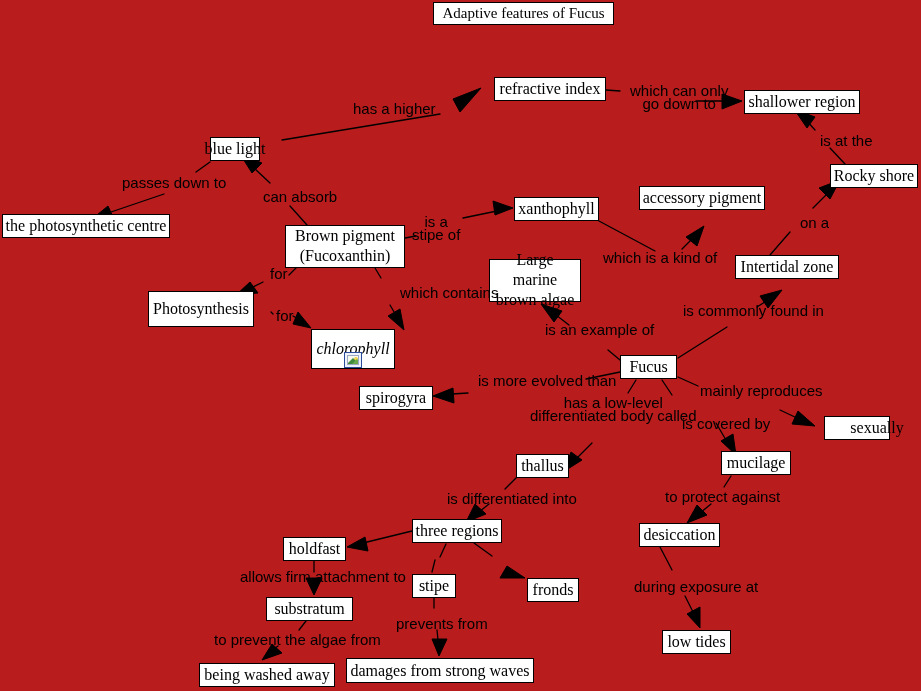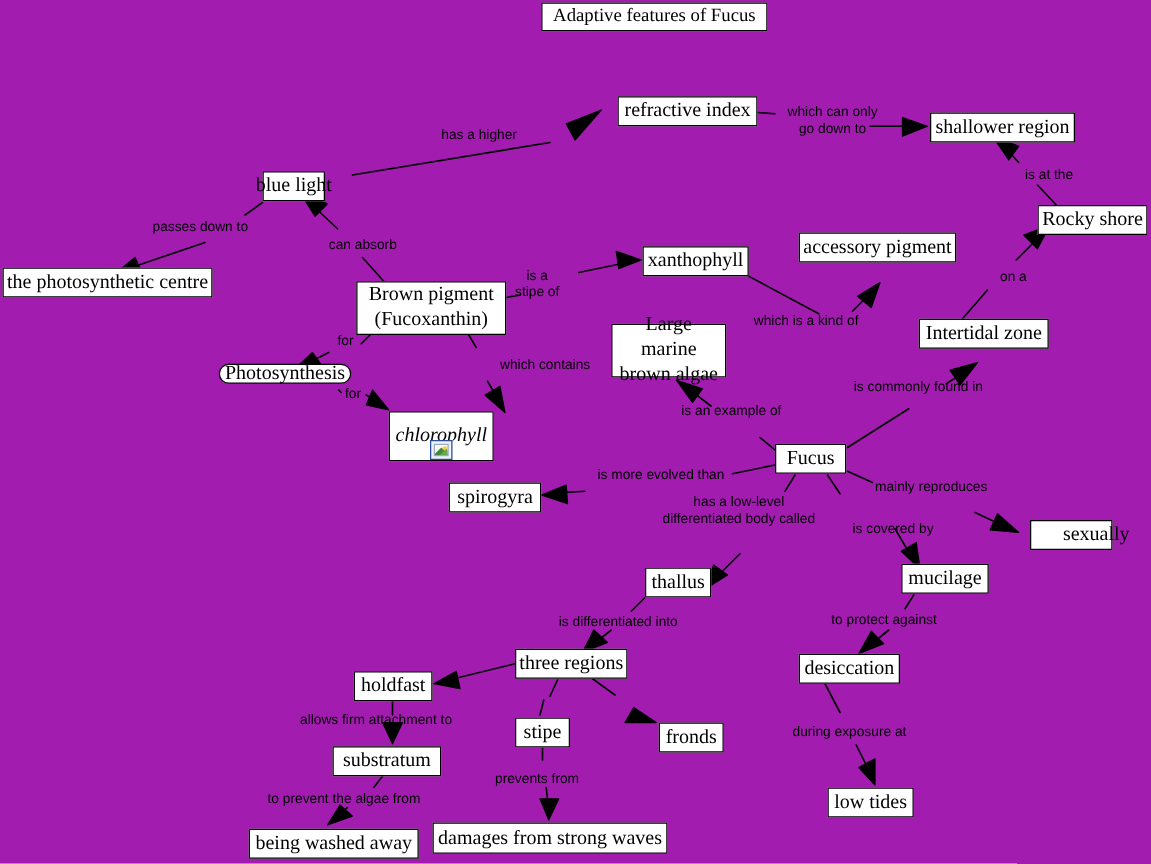--- a/index.html
+++ b/index.html
@@ -9,21 +9,21 @@
     background: #ffffff;
   }
   body {
     font-family: "Liberation Serif", serif;
     -webkit-font-smoothing: antialiased;
   }
   #canvas {
     position: relative;
     width: 921px;
     height: 691px;
-    background: #a21caf;
+    background: #b91c1c;
     overflow: hidden;
   }
   #edge-layer {
     position: absolute;
     left: 0;
     top: 0;
     width: 921px;
     height: 691px;
     pointer-events: none;
   }
@@ -55,21 +55,21 @@
     line-height: 18px;
     color: #000000;
     text-align: center;
     padding: 1px 6px 2px 6px;
     white-space: nowrap;
     z-index: 5;
   }
   .link-label {
     position: absolute;
     font-family: "Liberation Sans", sans-serif;
-    font-size: 11px;
+    font-size: 15px;
     line-height: 13px;
     color: #000000;
     text-align: center;
     white-space: nowrap;
     background: transparent;
     z-index: 6;
   }
   .link-label.multi {
     white-space: pre-line;
   }
@@ -243,21 +243,21 @@
       <div class="node" style="left: 210px; top: 137px; width: 50px; height: 24px; display: flex; align-items: center; justify-content: center;">blue light</div>
       <div class="node" style="left: 830px; top: 164px; width: 88px; height: 24px; display: flex; align-items: center; justify-content: center;">Rocky shore</div>
       <div class="node" style="left: 639px; top: 186px; width: 126px; height: 24px; display: flex; align-items: center; justify-content: center;">accessory pigment</div>
       <div class="node" style="left: 2px; top: 214px; width: 168px; height: 24px; display: flex; align-items: center; justify-content: center;">the photosynthetic centre</div>
       <div class="node" style="left: 514px; top: 197px; width: 85px; height: 24px; display: flex; align-items: center; justify-content: center;">xanthophyll</div>
       <div class="node two-line" style="left: 285px; top: 225px; width: 120px; height: 43px; display: flex; flex-direction: column; align-items: center; justify-content: center; white-space: pre-line;">Brown pigment
 (Fucoxanthin)</div>
       <div class="node" style="left: 735px; top: 255px; width: 104px; height: 24px; display: flex; align-items: center; justify-content: center;">Intertidal zone</div>
       <div class="node two-line" style="left: 489px; top: 259px; width: 92px; height: 43px; display: flex; flex-direction: column; align-items: center; justify-content: center; white-space: pre-line;">Large marine
 brown algae</div>
-      <div class="node" style="left: 175px; top: 291px; width: 106px; height: 16px; display: flex; align-items: center; justify-content: center; border-radius: 10px;">Photosynthesis</div>
+      <div class="node" style="left: 148px; top: 291px; width: 106px; height: 36px; display: flex; align-items: center; justify-content: center;">Photosynthesis</div>
       <div class="node" style="left: 311px; top: 329px; width: 84px; height: 40px; display: flex; align-items: center; justify-content: center; font-style: italic;">chlorophyll</div>
       <div class="node" style="left: 620px; top: 355px; width: 57px; height: 24px; display: flex; align-items: center; justify-content: center;">Fucus</div>
       <div class="node" style="left: 359px; top: 386px; width: 74px; height: 24px; display: flex; align-items: center; justify-content: center;">spirogyra</div>
       <div class="node" style="left: 824px; top: 416px; width: 66px; height: 24px; display: flex; align-items: center; justify-content: center; padding-left: 45px;">sexually</div>
       <div class="node" style="left: 721px; top: 451px; width: 70px; height: 24px; display: flex; align-items: center; justify-content: center;">mucilage</div>
       <div class="node" style="left: 516px; top: 454px; width: 53px; height: 24px; display: flex; align-items: center; justify-content: center;">thallus</div>
       <div class="node" style="left: 639px; top: 523px; width: 81px; height: 24px; display: flex; align-items: center; justify-content: center;">desiccation</div>
       <div class="node" style="left: 412px; top: 519px; width: 90px; height: 24px; display: flex; align-items: center; justify-content: center;">three regions</div>
       <div class="node" style="left: 283px; top: 537px; width: 63px; height: 24px; display: flex; align-items: center; justify-content: center;">holdfast</div>
       <div class="node" style="left: 412px; top: 574px; width: 44px; height: 24px; display: flex; align-items: center; justify-content: center;">stipe</div>

